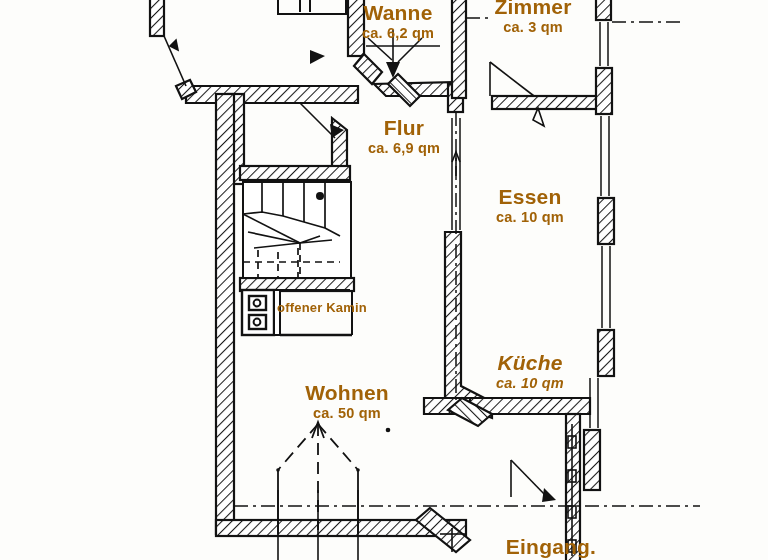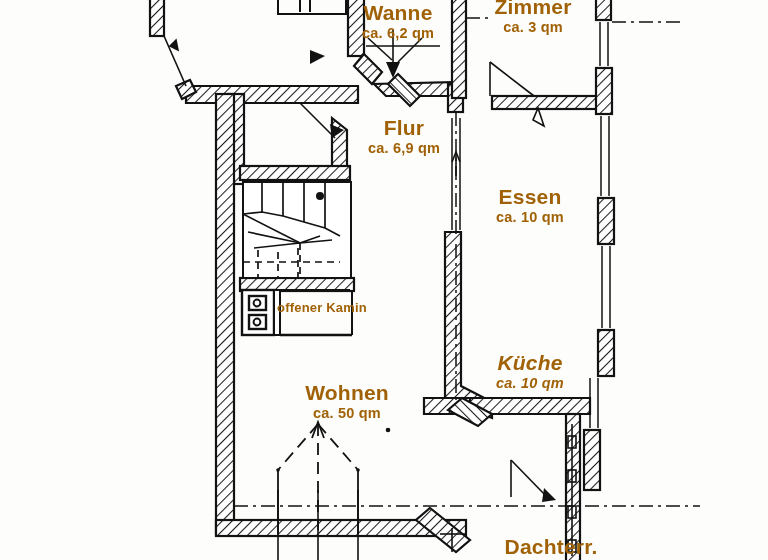--- a/index.html
+++ b/index.html
@@ -256,20 +256,20 @@
     <span class="name">Küche</span>
     <span class="area">ca. 10 qm</span>
   </div>
 
   <div class="lbl" style="left:347px; top:382px;">
     <span class="name">Wohnen</span>
     <span class="area">ca. 50 qm</span>
   </div>
 
   <div class="lbl" style="left:551px; top:536px;">
-    <span class="name">Dachterr.</span>
+    <span class="name">Eingang.</span>
   </div>
 
   <div class="lbl tiny left" style="left:277px; top:301px;">
     <span class="name">offener Kamin</span>
   </div>
 
 </div>
 
 </body></html>

